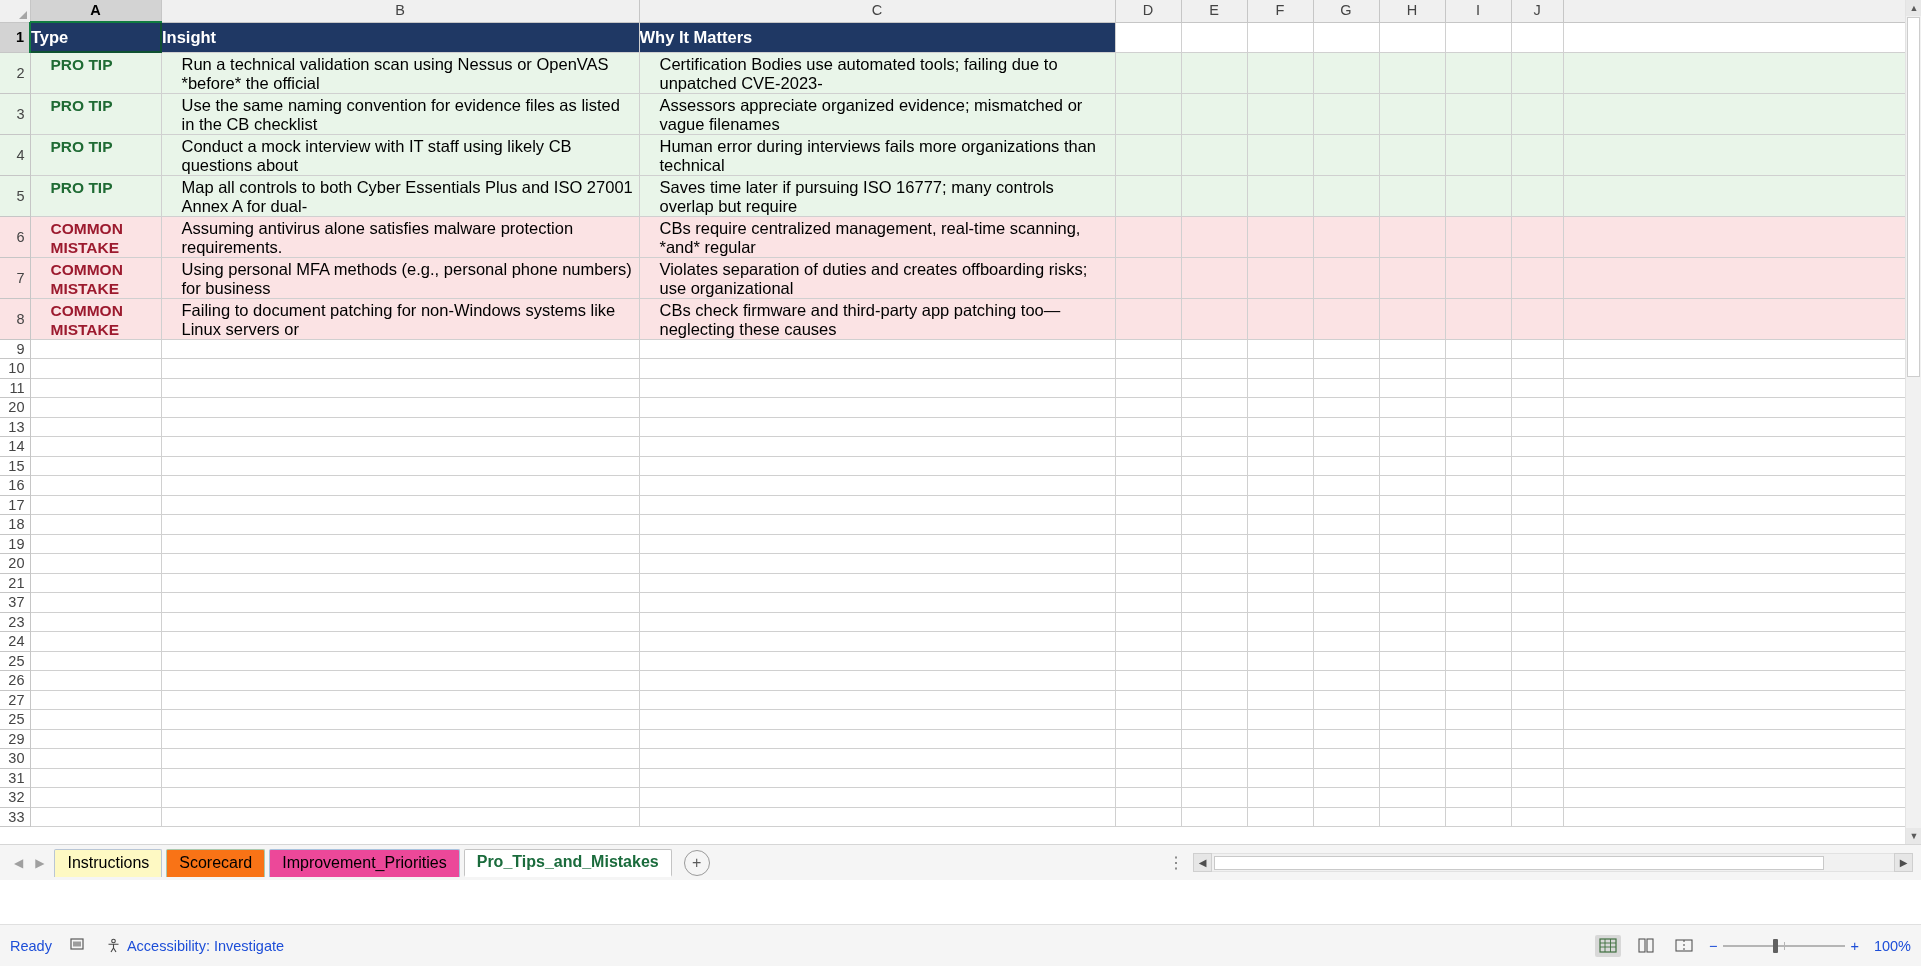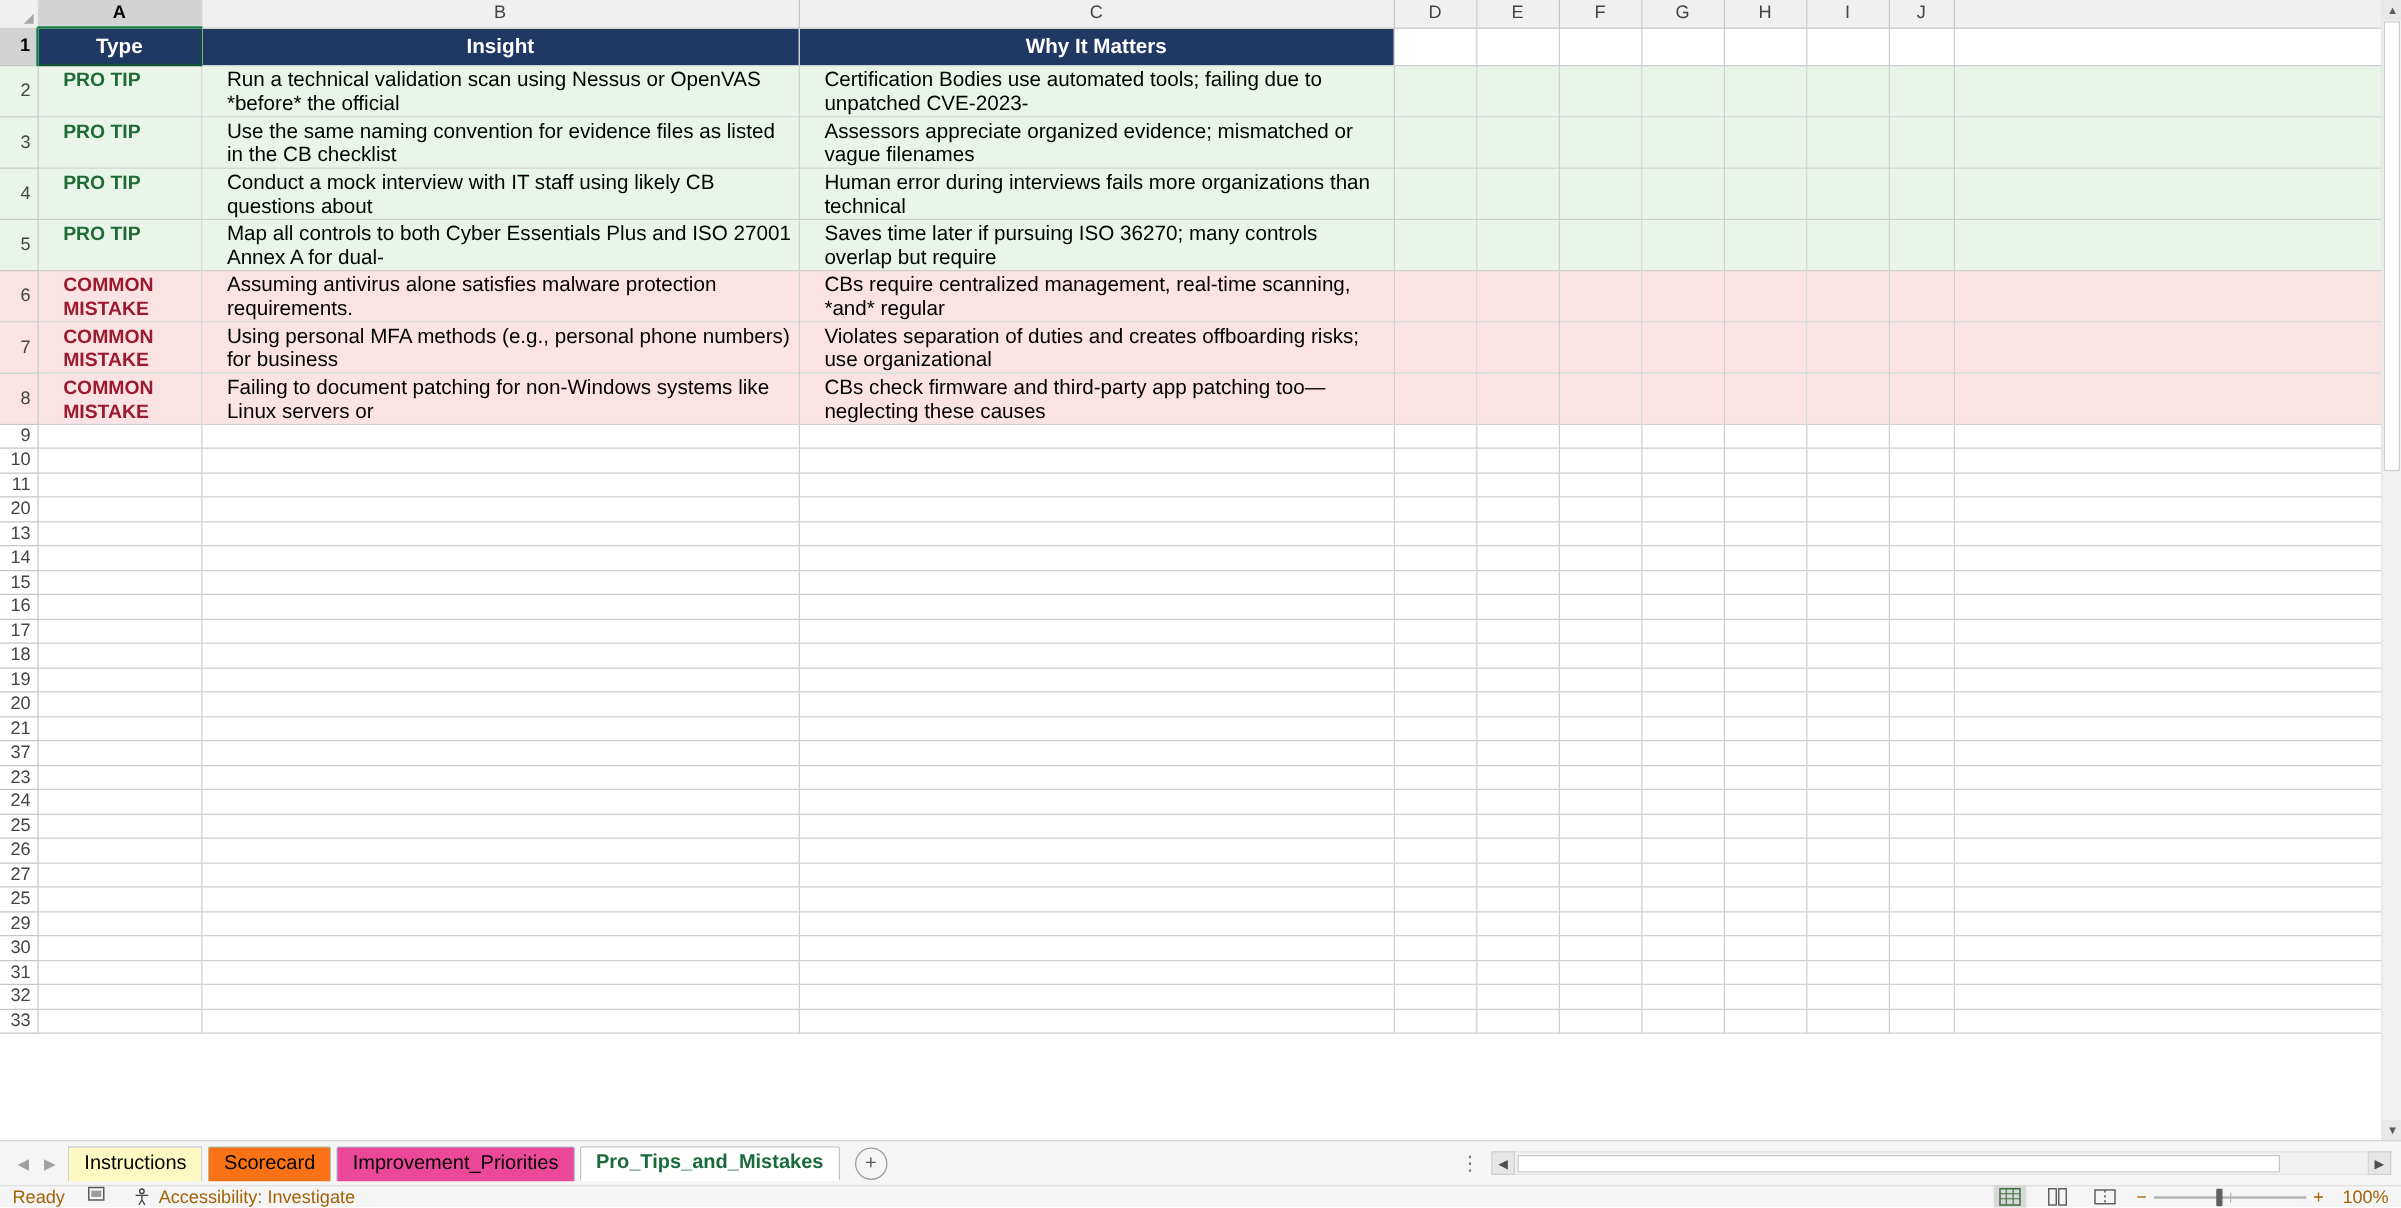--- a/index.html
+++ b/index.html
@@ -100,21 +100,21 @@
   .cB { width: 478px; }
   .cC { width: 476px; }
   .cD, .cE, .cF, .cG, .cH, .cI { width: 66px; }
   .cJ { width: 52px; }
 
   
   .hdr-cell {
     background: #1f3864;
     color: #ffffff;
     font-weight: bold;
-    text-align: center;
+    text-align: left;
     vertical-align: middle !important;
     height: 30px;
     font-size: 16.5px;
   }
   .hdr-cell.a { border: 2px solid #0f5132 !important; }
 
   
   .cell-txt {
     display: block;
     padding: 2px 4px 0 20px;
@@ -215,29 +215,30 @@
   .hscroll .thumb {
     position: absolute;
     left: 2px; top: 2px;
     width: 610px; height: 14px;
     background: #ffffff;
     border: 1px solid #c9c9c9;
   }
 
   
   .statusbar {
-    height: 18px;
+    height: 42px;
     background: #f5f5f5;
     border-top: 1px solid #e0e0e0;
     display: flex;
     align-items: center;
     padding: 0 10px;
     font-size: 14.5px;
-    color: #a16207;
+    color: #1d4ed8;
     flex: 0 0 auto;
+    margin-top: 44px;
   }
   .status-left { display: flex; align-items: center; gap: 18px; }
   .status-right { margin-left: auto; display: flex; align-items: center; gap: 12px; }
   .viewbtn {
     width: 26px; height: 22px;
     display: flex; align-items: center; justify-content: center;
     color: #444;
   }
   .viewbtn.active { background: #d8d8d8; border-radius: 2px; }
   .zoomslider { display: flex; align-items: center; gap: 6px; width: 150px; }
@@ -388,21 +389,21 @@
       </tr>
       <tr class="tip-row row-tall">
         <td class="rowhead">5</td>
         <td class="type-cell">
               <span class="cell-txt">PRO TIP</span>
             </td>
         <td>
               <span class="cell-txt">Map all controls to both Cyber Essentials Plus and ISO 27001 Annex A for dual-</span>
             </td>
         <td>
-              <span class="cell-txt">Saves time later if pursuing ISO 36270; many controls overlap but require</span>
+              <span class="cell-txt">Saves time later if pursuing ISO 16777; many controls overlap but require</span>
             </td>
         <td></td>
             <td></td>
             <td></td>
         <td></td>
             <td></td>
             <td></td>
         <td></td>
             <td></td>
       </tr>

